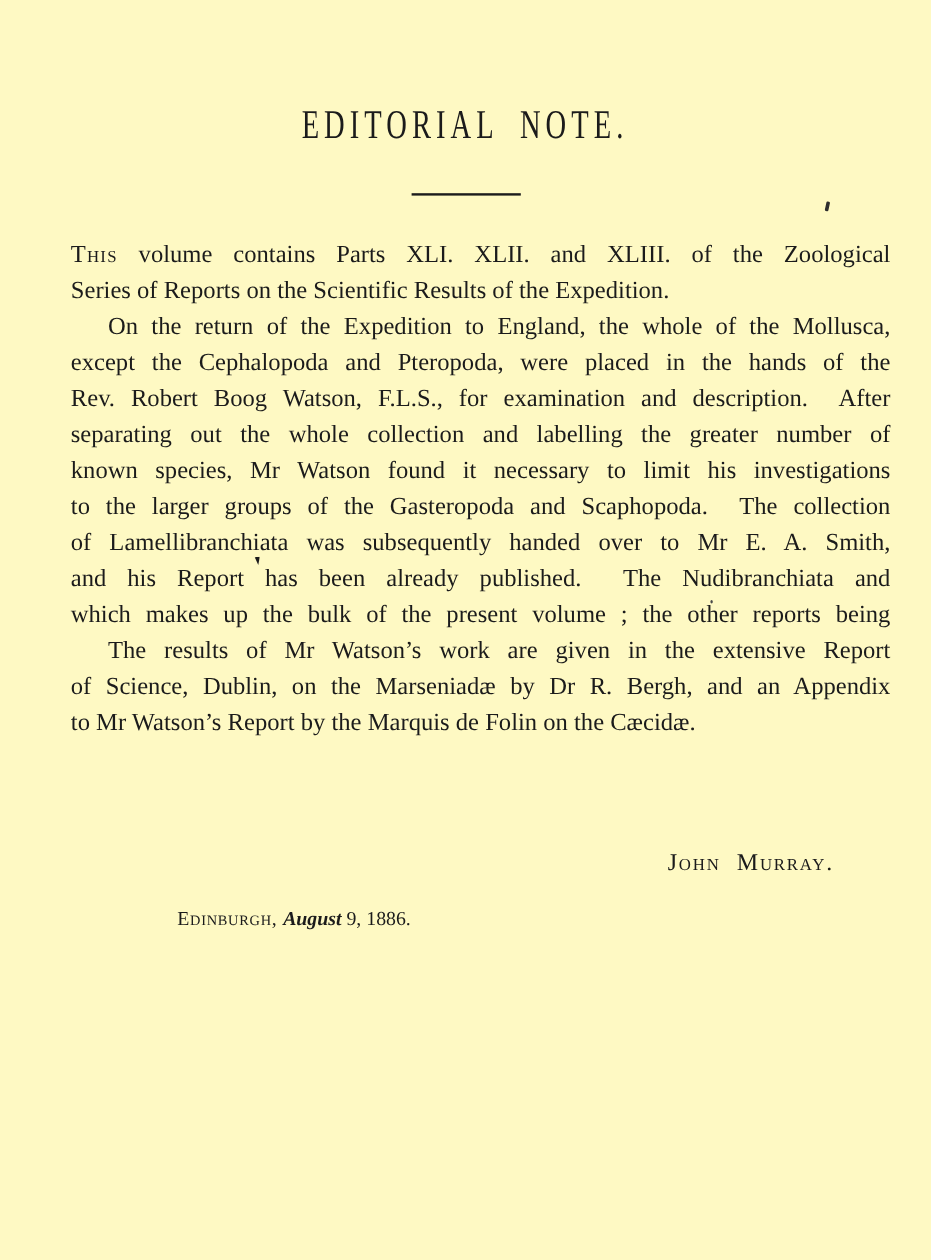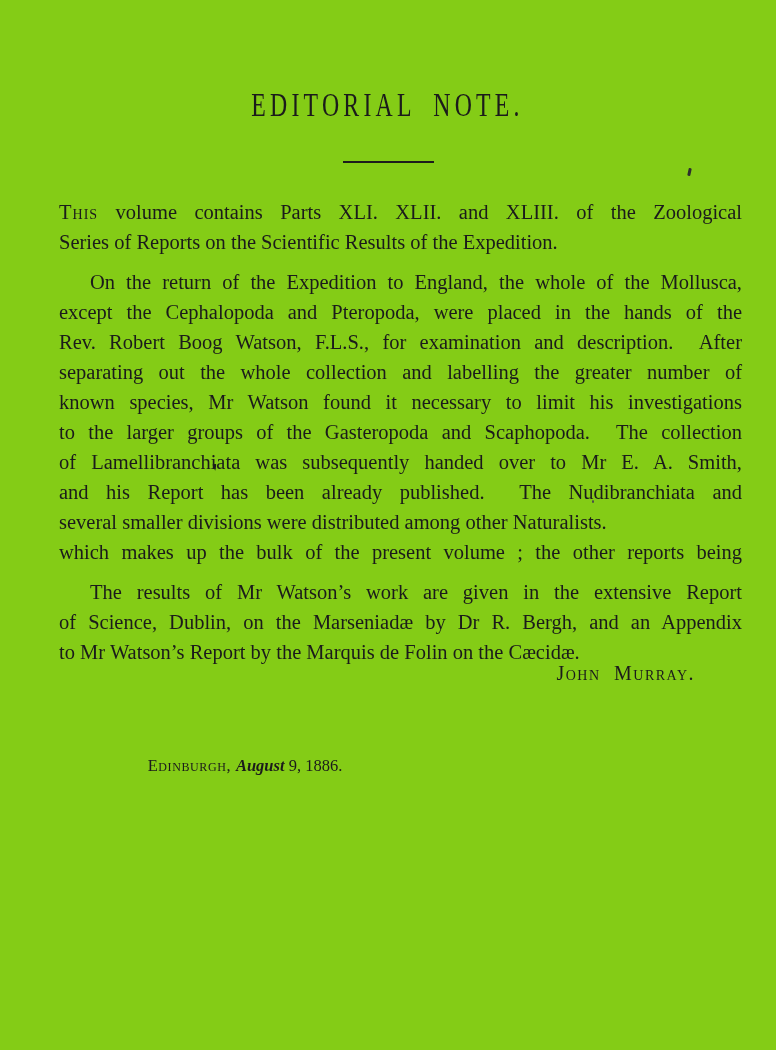--- a/index.html
+++ b/index.html
@@ -4,21 +4,21 @@
 <style>
   html, body {
     margin: 0;
     padding: 0;
     background: #ffffff;
   }
   .page {
     position: relative;
     width: 776px;
     height: 1050px;
-    background: #84cc16;
+    background: #fef9c3;
     font-family: "Liberation Serif", serif;
     color: #1b1b1b;
     overflow: hidden;
   }
 
   
   .title-wrap {
     position: absolute;
     top: 86px;
     left: 0;
@@ -57,31 +57,30 @@
   }
   .line {
     white-space: pre-wrap;
   }
   .line.just {
     text-align: justify;
     text-align-last: justify;
   }
   .line.indent {
     text-indent: 31px;
-    margin-top: 10px;
   }
   .lead {
     font-variant: small-caps;
     letter-spacing: 1px;
   }
 
   
   .signature {
     position: absolute;
-    top: 661px;
+    top: 707px;
     right: 81px;
     font-size: 20px;
     line-height: 24px;
     font-variant: small-caps;
     letter-spacing: 1.5px;
     word-spacing: 7px;
     white-space: nowrap;
   }
 
   
@@ -159,21 +158,20 @@
       <div class="line just"><span class="lead">This</span> volume contains Parts XLI. XLII. and XLIII. of the Zoological</div>
       <div class="line">Series of Reports on the Scientific Results of the Expedition.</div>
       <div class="line just indent">On the return of the Expedition to England, the whole of the Mollusca,</div>
       <div class="line just">except the Cephalopoda and Pteropoda, were placed in the hands of the</div>
       <div class="line just">Rev. Robert Boog Watson, F.L.S., for examination and description.  After</div>
       <div class="line just">separating out the whole collection and labelling the greater number of</div>
       <div class="line just">known species, Mr Watson found it necessary to limit his investigations</div>
       <div class="line just">to the larger groups of the Gasteropoda and Scaphopoda.  The collection</div>
       <div class="line just">of Lamellibranchiata was subsequently handed over to Mr E. A. Smith,</div>
       <div class="line just">and his Report has been already published.  The Nudibranchiata and</div>
-      <div class="line">several smaller divisions were distributed among other Naturalists.</div>
       <div class="line just">which makes up the bulk of the present volume ; the other reports being</div>
       <div class="line just indent">The results of Mr Watson’s work are given in the extensive Report</div>
       <div class="line just">of Science, Dublin, on the Marseniadæ by Dr R. Bergh, and an Appendix</div>
       <div class="line">to Mr Watson’s Report by the Marquis de Folin on the Cæcidæ.</div>
     </div>
 
   <div class="signature">John Murray.</div>
 
   <div class="footer">
     <div class="footer-line2"><span class="seg-smallcaps">Edinburgh, </span><span class="seg-italic">August</span><span class="seg-plain"> 9, 1886.</span></div>

